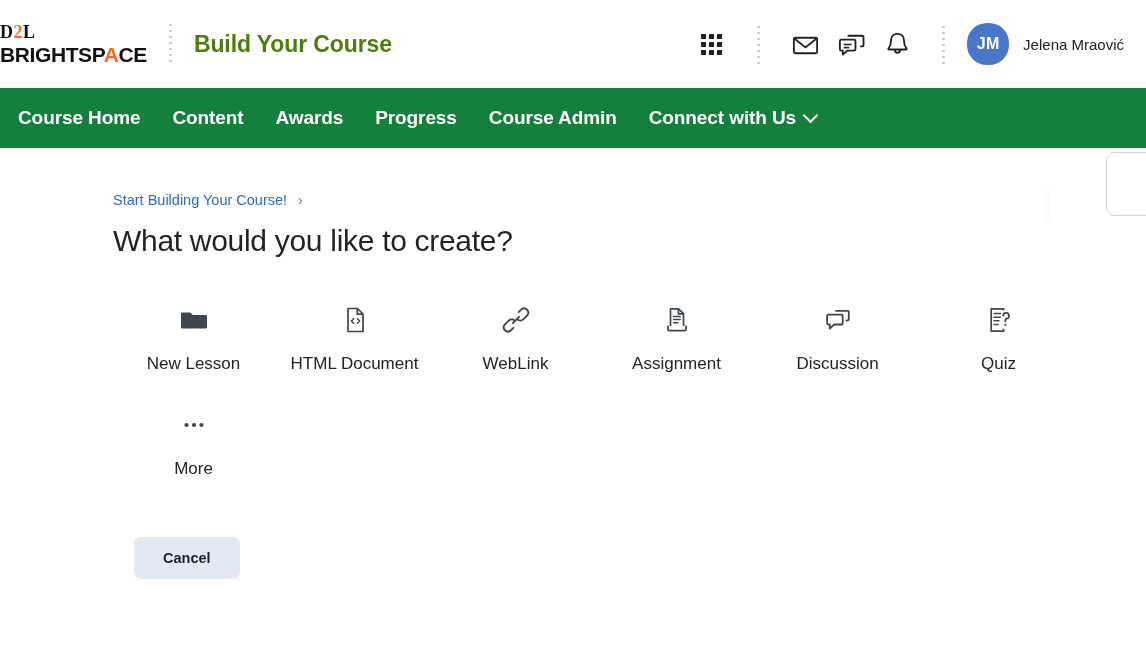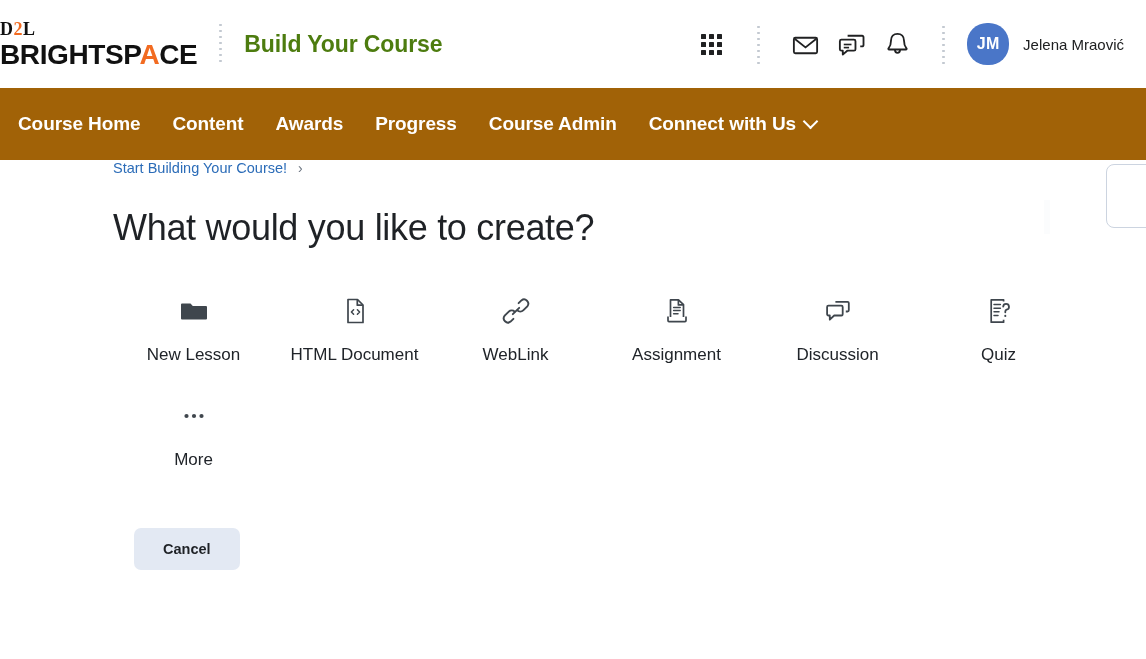--- a/index.html
+++ b/index.html
@@ -23,21 +23,21 @@
   .logo-d2l {
     font-family: "Liberation Serif", serif;
     font-weight: bold;
     font-size: 18px;
     letter-spacing: .5px;
     color: #111111;
   }
   .logo-d2l .orange { color: #f26b21; }
   .logo-brightspace {
     font-weight: bold;
-    font-size: 28px;
+    font-size: 21px;
     letter-spacing: -0.4px;
     color: #111111;
     margin-top: 3px;
     position: relative;
   }
   .logo-brightspace .orange-a { color: #f26b21; }
 
   .dot-sep {
     width: 3px; height: 40px;
     background-image: radial-gradient(circle, #c3c9d1 1.1px, transparent 1.2px);
@@ -79,22 +79,22 @@
     flex: 0 0 auto;
   }
   .user-name {
     margin-left: 14px;
     font-size: 15px;
     color: #202122;
   }
 
   
   .navbar {
-    height: 72px;
-    background: #a16207;
+    height: 60px;
+    background: #15803d;
     display: flex;
     align-items: center;
     padding-left: 18px;
   }
   .nav-item {
     color: #ffffff;
     font-size: 19px;
     font-weight: bold;
     margin-right: 32px;
     cursor: pointer;
@@ -132,38 +132,39 @@
     background: #ffffff;
   }
   .edge-strip {
     position: absolute;
     top: 40px; left: 1044px;
     width: 6px; height: 34px;
     background: #fbfcfd;
   }
 
   .breadcrumb {
+    padding-top: 44px;
     display: flex;
     align-items: center;
   }
   .breadcrumb-link {
     color: #2b6cb8;
     font-size: 14.5px;
     text-decoration: none;
     cursor: pointer;
   }
   .breadcrumb-chev {
     margin-left: 11px;
     color: #6b7480;
     font-size: 14px;
   }
 
   .main-heading {
-    margin-top: 31px;
-    font-size: 36px;
+    margin-top: 16px;
+    font-size: 30px;
     color: #1f2226;
     font-weight: normal;
     letter-spacing: -0.3px;
   }
 
   
   .options-grid {
     margin-top: 36px;
     display: grid;
     grid-template-columns: repeat(6, 161px);

